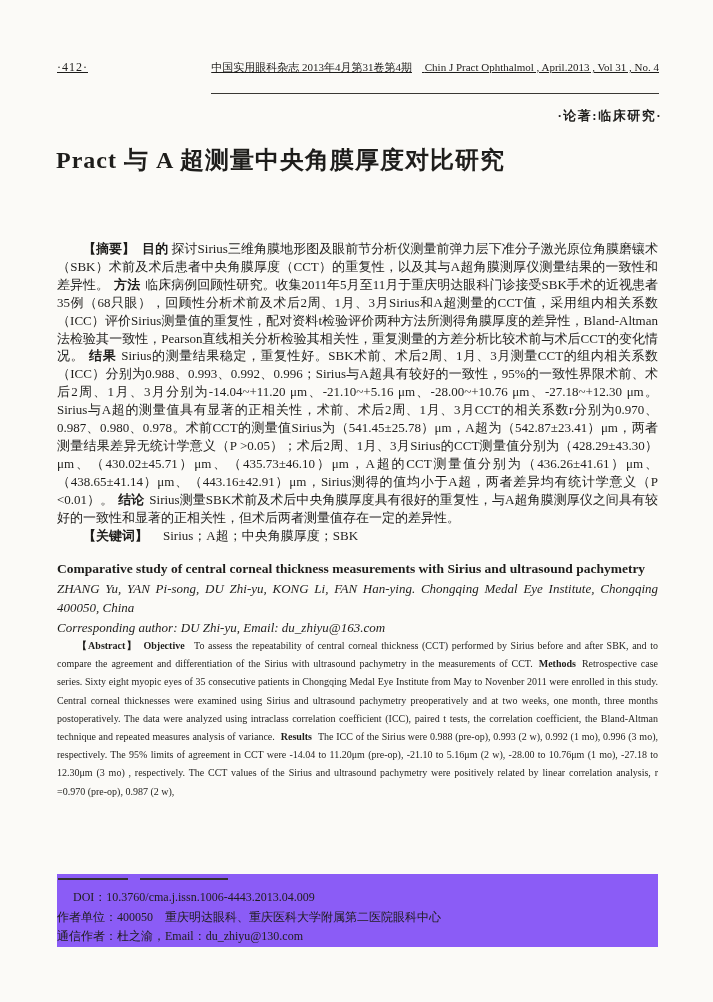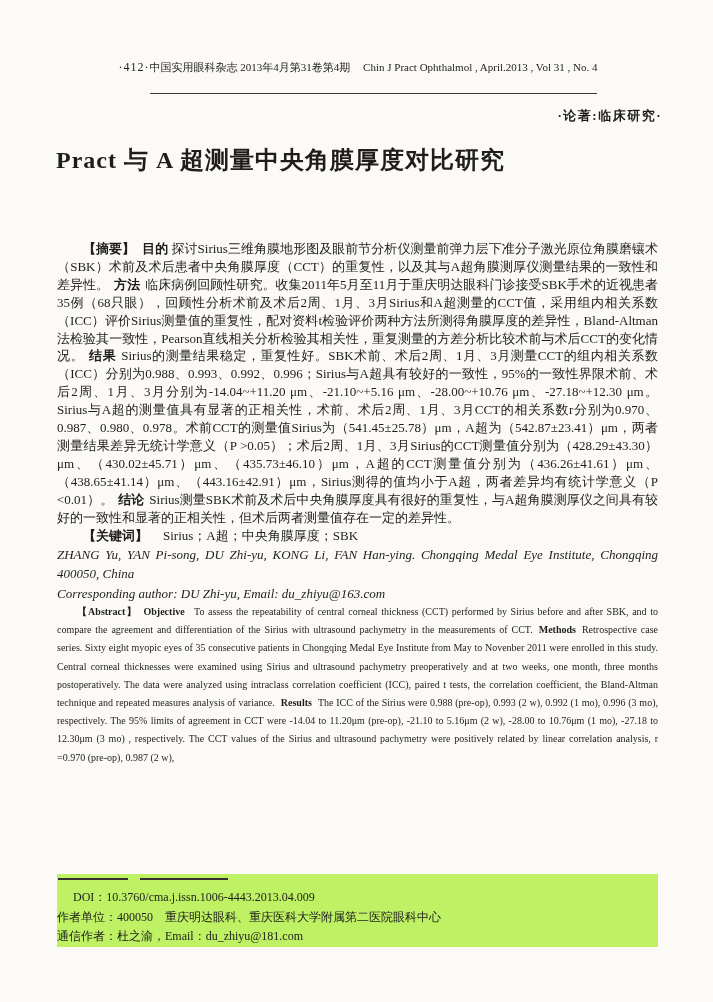--- a/index.html
+++ b/index.html
@@ -12,21 +12,21 @@
   .page {
     position: relative;
     width: 713px; height: 1002px;
     background: #fbfaf7;
     overflow: hidden;
   }
 
   
   .header {
     position: absolute; top: 60px; left: 57px; right: 54px;
-    display: flex; justify-content: center; align-items: baseline;
+    display: flex; justify-content: space-between; align-items: baseline; text-decoration: underline;
   }
   .page-number { font-size: 12px; letter-spacing: 1px; }
   .citation {
     font-size: 11px; white-space: nowrap;
     border-bottom: 1.3px solid #3a3834; padding-bottom: 18px;
   }
   .citation .cn { margin-right: 10px; }
 
   .section-label {
     position: absolute; top: 107px; right: 51px;
@@ -71,21 +71,21 @@
   .abs-en {
     font-size: 10px; line-height: 18.2px;
     text-align: justify; text-indent: 2em;
   }
   .abs-en .lab { margin-right: 6px; }
   .abs-en .lab-sec { margin: 0 6px; }
 
   
   .footnote {
     position: absolute; left: 57px; top: 874px; width: 601px;
-    background: #bef264; font-size: 12px; padding-top: 4px;
+    background: #8b5cf6; font-size: 12px; padding-top: 4px;
   }
   .fn-rule { position: relative; height: 3px; margin-bottom: 7px; }
   .fn-rule .seg1 { position: absolute; left: 1px; top: 0; width: 70px; height: 1.6px; background: #33312d; }
   .fn-rule .seg2 { position: absolute; left: 83px; top: 0; width: 88px; height: 1.6px; background: #33312d; }
   .fn-line { line-height: 19.5px; }
   .fn-doi { text-indent: 16px; }
 </style>
 </head>
 <body>
 
@@ -103,32 +103,33 @@
 
   <h1 class="title-cn">Pract 与 A 超测量中央角膜厚度对比研究</h1>
 
 
   <div class="body-col">
 
     <p class="abs-cn"><span class="lab lab-first">【摘要】</span><span class="lab">目的</span><span class="lab-sec" style="margin:0"> </span><span>探讨Sirius三维角膜地形图及眼前节分析仪测量前弹力层下准分子激光原位角膜磨镶术（SBK）术前及术后患者中央角膜厚度（CCT）的重复性，以及其与A超角膜测厚仪测量结果的一致性和差异性。</span><span class="lab lab-sec">方法</span><span>临床病例回顾性研究。收集2011年5月至11月于重庆明达眼科门诊接受SBK手术的近视患者35例（68只眼），回顾性分析术前及术后2周、1月、3月Sirius和A超测量的CCT值，采用组内相关系数（ICC）评价Sirius测量值的重复性，配对资料t检验评价两种方法所测得角膜厚度的差异性，Bland-Altman法检验其一致性，Pearson直线相关分析检验其相关性，重复测量的方差分析比较术前与术后CCT的变化情况。</span><span class="lab lab-sec">结果</span><span>Sirius的测量结果稳定，重复性好。SBK术前、术后2周、1月、3月测量CCT的组内相关系数（ICC）分别为0.988、0.993、0.992、0.996；Sirius与A超具有较好的一致性，95%的一致性界限术前、术后2周、1月、3月分别为-14.04~+11.20 μm、-21.10~+5.16 μm、-28.00~+10.76 μm、-27.18~+12.30 μm。Sirius与A超的测量值具有显著的正相关性，术前、术后2周、1月、3月CCT的相关系数r分别为0.970、0.987、0.980、0.978。术前CCT的测量值Sirius为（541.45±25.78）μm，A超为（542.87±23.41）μm，两者测量结果差异无统计学意义（P &gt;0.05）；术后2周、1月、3月Sirius的CCT测量值分别为（428.29±43.30）μm、（430.02±45.71）μm、（435.73±46.10）μm，A超的CCT测量值分别为（436.26±41.61）μm、（438.65±41.14）μm、（443.16±42.91）μm，Sirius测得的值均小于A超，两者差异均有统计学意义（P &lt;0.01）。</span><span class="lab lab-sec">结论</span><span>Sirius测量SBK术前及术后中央角膜厚度具有很好的重复性，与A超角膜测厚仪之间具有较好的一致性和显著的正相关性，但术后两者测量值存在一定的差异性。</span></p>
 
     <p class="kw"><span class="lab">【关键词】</span><span>Sirius；A超；中央角膜厚度；SBK</span></p>
 
+    <p class="title-en">Comparative study of central corneal thickness measurements with Sirius and ultrasound pachymetry</p>
 
     <p class="authors-en">ZHANG Yu, YAN Pi-song, DU Zhi-yu, KONG Li, FAN Han-ying. Chongqing Medal Eye Institute, Chongqing 400050, China</p>
 
     <p class="corresponding">Corresponding author: DU Zhi-yu, Email: du_zhiyu@163.com</p>
 
     <p class="abs-en"><span class="lab lab-first">【Abstract】</span><span class="lab">Objective</span><span> </span><span>To assess the repeatability of central corneal thickness (CCT) performed by Sirius before and after SBK, and to compare the agreement and differentiation of the Sirius with ultrasound pachymetry in the measurements of CCT.</span><span class="lab lab-sec">Methods</span><span>Retrospective case series. Sixty eight myopic eyes of 35 consecutive patients in Chongqing Medal Eye Institute from May to Novenber 2011 were enrolled in this study. Central corneal thicknesses were examined using Sirius and ultrasound pachymetry preoperatively and at two weeks, one month, three months postoperatively. The data were analyzed using intraclass correlation coefficient (ICC), paired t tests, the correlation coefficient, the Bland-Altman technique and repeated measures analysis of variance.</span><span class="lab lab-sec">Results</span><span>The ICC of the Sirius were 0.988 (pre-op), 0.993 (2 w), 0.992 (1 mo), 0.996 (3 mo), respectively. The 95% limits of agreement in CCT were -14.04 to 11.20μm (pre-op), -21.10 to 5.16μm (2 w), -28.00 to 10.76μm (1 mo), -27.18 to 12.30μm (3 mo) , respectively. The CCT values of the Sirius and ultrasound pachymetry were positively related by linear correlation analysis, r =0.970 (pre-op), 0.987 (2 w),</span></p>
 
   </div>
 
   <div class="footnote">
     <div class="fn-rule">
       <span class="seg1"></span>
       <span class="seg2"></span>
     </div>
     <div class="fn-line fn-doi"><span>DOI：</span><span>10.3760/cma.j.issn.1006-4443.2013.04.009</span></div>
     <div class="fn-line"><span>作者单位：</span><span>400050　重庆明达眼科、重庆医科大学附属第二医院眼科中心</span></div>
-    <div class="fn-line"><span>通信作者：</span><span>杜之渝，Email：du_zhiyu@181.com</span></div>
+    <div class="fn-line"><span>通信作者：</span><span>杜之渝，Email：du_zhiyu@130.com</span></div>
   </div>
 
 </div>
 
 </body></html>

